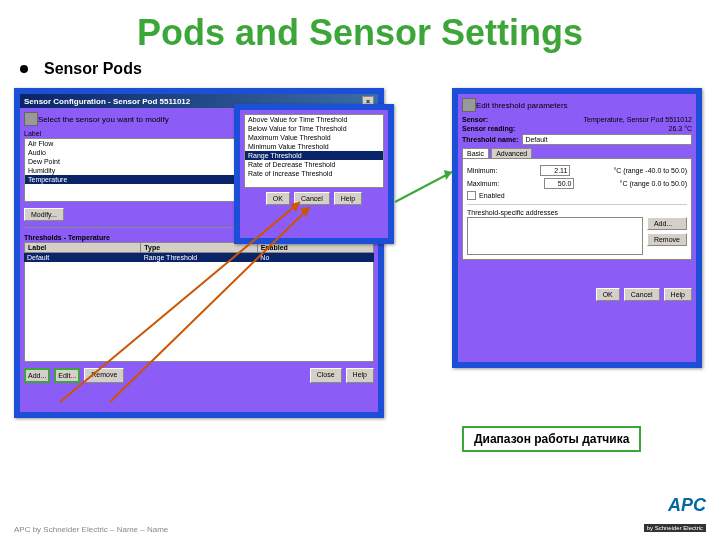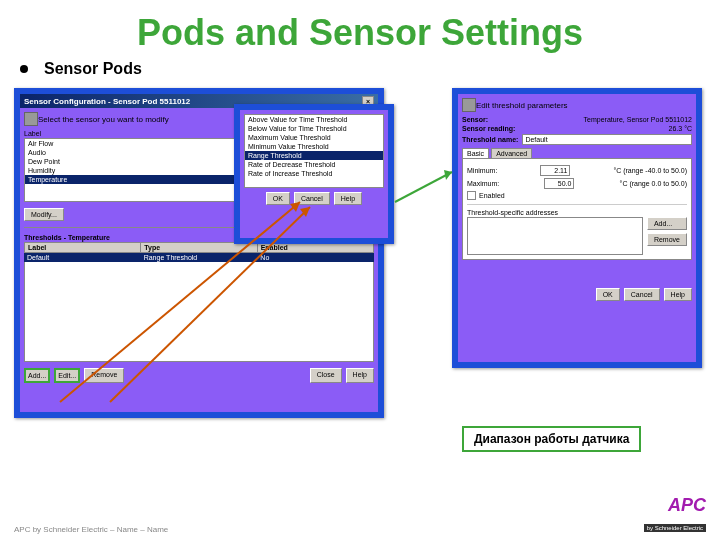--- a/index.html
+++ b/index.html
@@ -32,21 +32,21 @@
   .tab-strip { display: flex; gap: 2px; margin: 3px 0 0; }
   .tab { background: #d4d0c8; border: 1px solid #888; border-bottom: none; padding: 1px 4px; font-size: 7px; }
   .tab.active { background: #fff; }
   .checkbox-row { display: flex; align-items: center; gap: 3px; font-size: 7px; margin: 2px 0; }
   .cb { width: 9px; height: 9px; background: #fff; border: 1px solid #888; }
   .callout { position: absolute; border: 2px solid #3da639; background: #fff; padding: 4px 10px; font-size: 12px; font-weight: bold; }
   .arrow-svg { position: absolute; pointer-events: none; }
   .footer { position: absolute; bottom: 6px; left: 0; right: 0; display: flex; justify-content: space-between; align-items: flex-end; padding: 0 14px; }
   .footer-text { font-size: 8px; color: #888; }
   .logo-wrap { text-align: right; }
-  .logo-apc { font-size: 18px; font-weight: bold; font-style: italic; color: #a21caf; }
+  .logo-apc { font-size: 18px; font-weight: bold; font-style: italic; color: #0369a1; }
   .logo-sub { font-size: 6px; color: #666; background: #333; color: #fff; padding: 1px 3px; display: inline-block; }
 </style>
 </head>
 <body>
 
 <div class="slide-title">Pods and Sensor Settings</div>
 <div class="bullet-row">
   <span class="bullet-dot"></span>
   <span class="bullet-text">Sensor Pods</span>
 </div>

